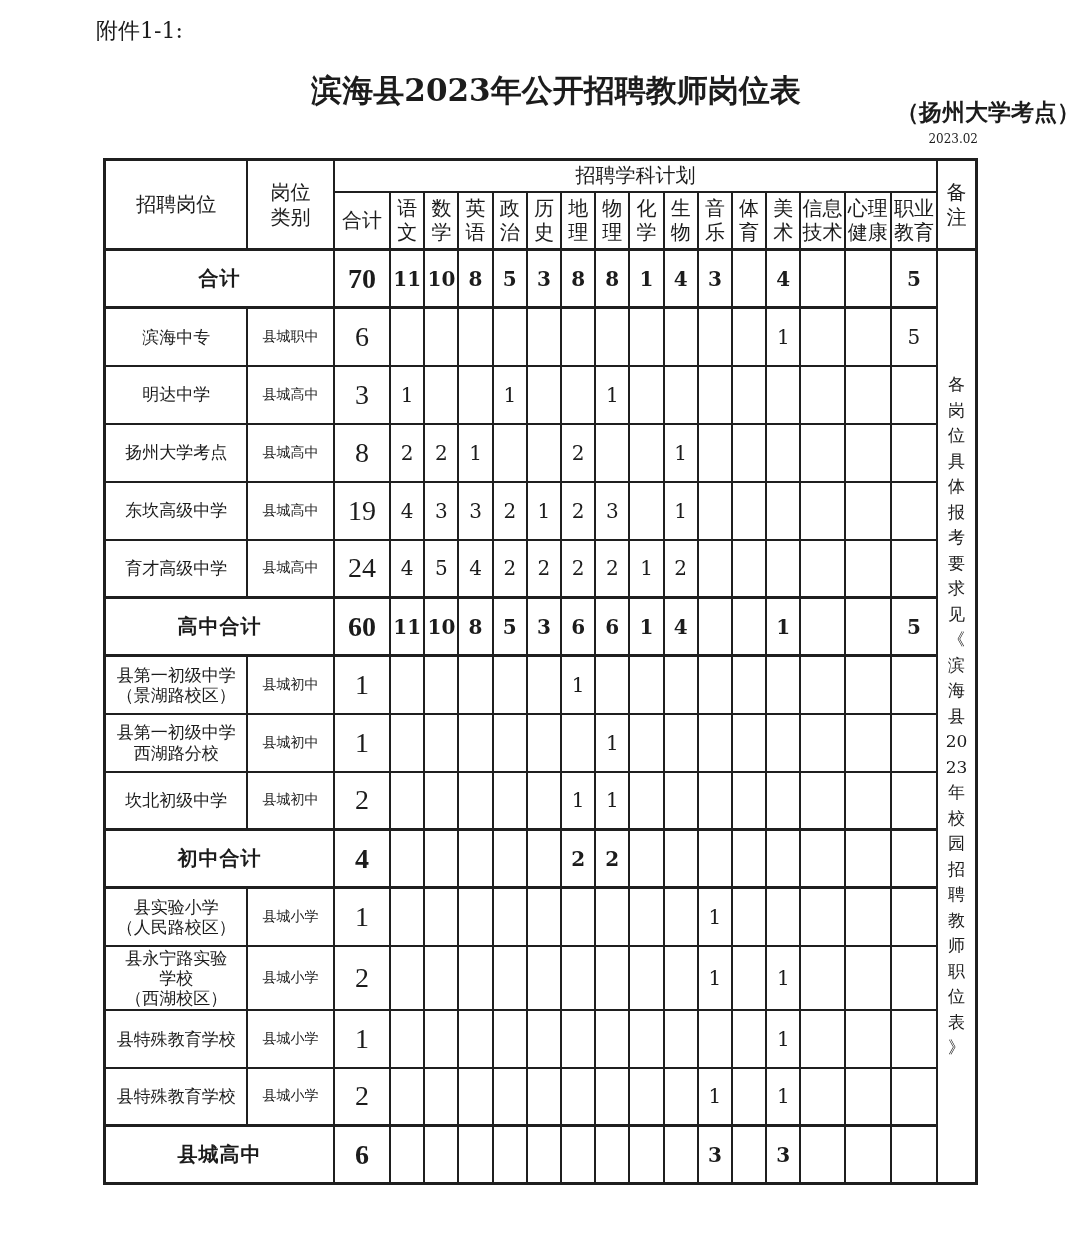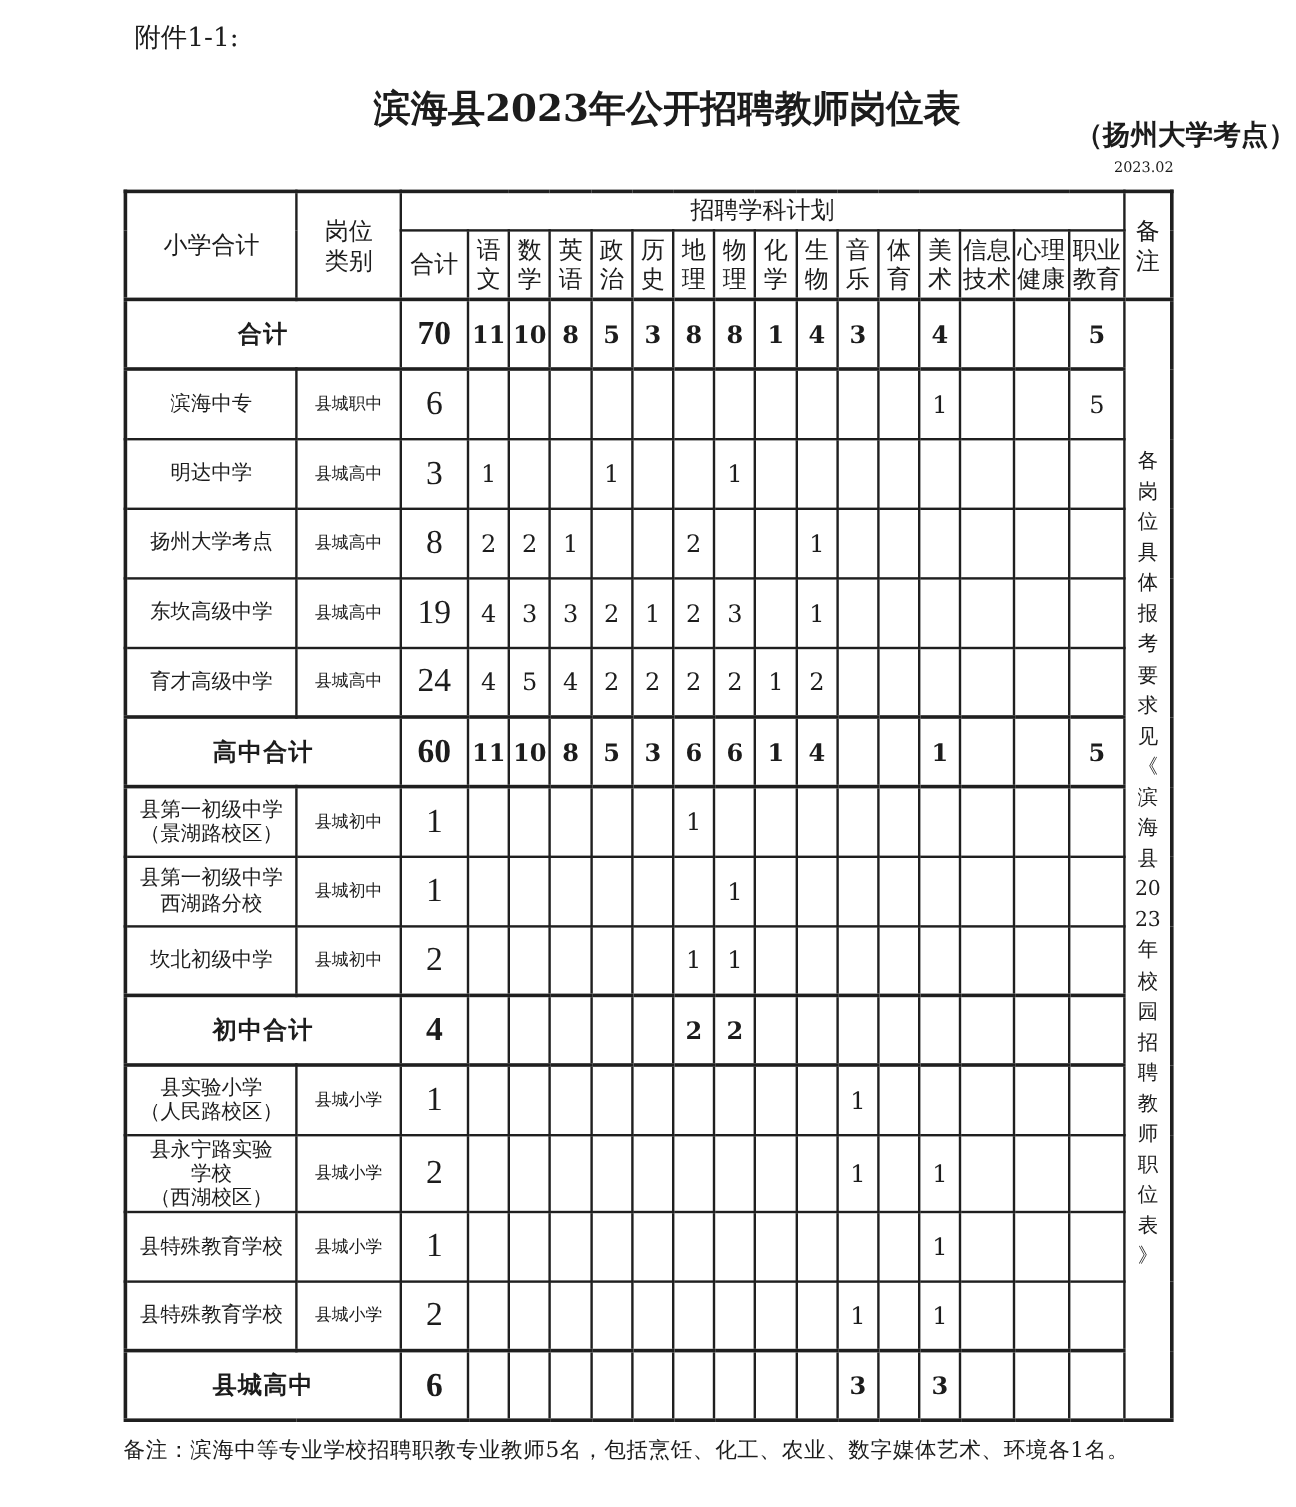--- a/index.html
+++ b/index.html
@@ -6,21 +6,21 @@
   html, body { margin: 0; padding: 0; }
   body {
     width: 1080px; height: 1256px;
     background: #ffffff;
     color: #1c1c1c;
     font-family: "DejaVu Serif", "Liberation Serif", serif;
   }
   .page { position: relative; width: 1080px; height: 1256px; overflow: hidden; }
 
   .attachment {
-    position: absolute; left: 112px; top: 16px;
+    position: absolute; left: 96px; top: 16px;
     font-size: 22px;
   }
   .title {
     position: absolute; left: 0; top: 54px; width: 100%;
     text-align: center; font-size: 31px; font-weight: bold; margin: 16px;
   }
   .subtitle {
     position: absolute; left: 0; top: 97px; width: 100%;
     text-align: right; font-size: 23px; font-weight: bold;
   }
@@ -95,21 +95,21 @@
       <col style="width:34px">
         <col style="width:34px">
         <col style="width:34px">
       <col style="width:44px">
         <col style="width:46px">
         <col style="width:46px">
       <col style="width:39px">
     </colgroup>
     <thead>
       <tr class="banner-row">
-        <th rowspan="2" class="hdr">小学合计</th>
+        <th rowspan="2" class="hdr">招聘岗位</th>
         <th rowspan="2" class="hdr pre">岗位
 类别</th>
         <th colspan="16" class="hdr">招聘学科计划</th>
         <th rowspan="2" class="subj-h">备
 注</th>
       </tr>
       <tr class="subject-row" id="subject-header-row">
         <th class="tot-h">合计</th>
       <th class="subj-h">语
 文</th>
@@ -488,15 +488,14 @@
           <td class="val">3</td>
           <td class="val"></td>
           <td class="val">3</td>
           <td class="val"></td>
           <td class="val"></td>
           <td class="val"></td>
         </tr>
       </tbody>
   </table>
 
-  <div class="footnote">备注：滨海中等专业学校招聘职教专业教师5名，包括烹饪、化工、农业、数字媒体艺术、环境各1名。</div>
 
 </div>
 
 </body></html>

